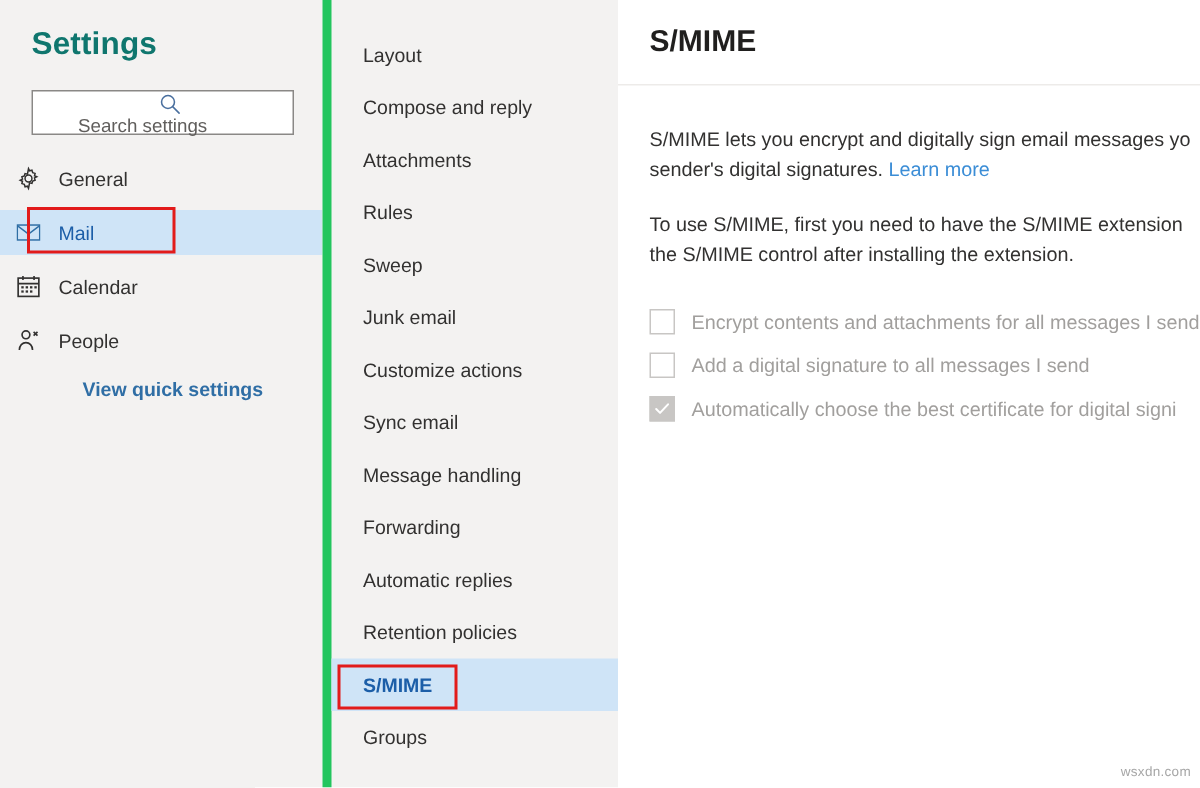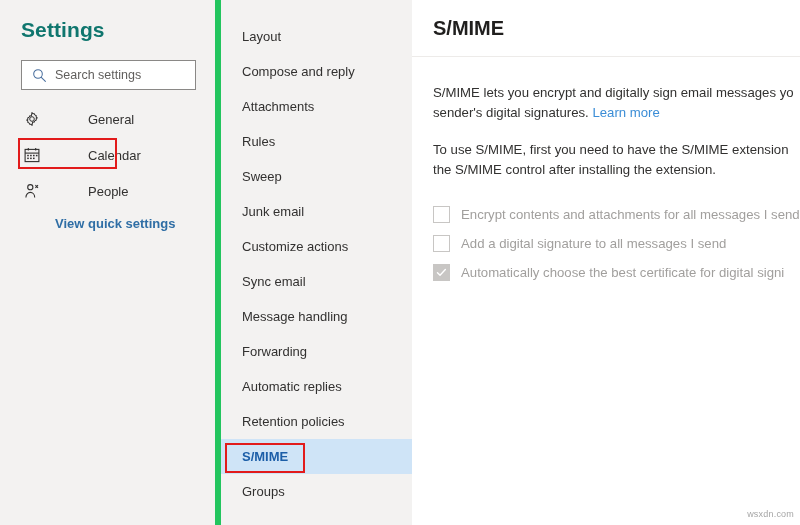--- a/index.html
+++ b/index.html
@@ -42,20 +42,21 @@
 
   .search-wrap {
     margin: 18px 0 0 21px;
     width: 175px;
     height: 30px;
     background: #ffffff;
     border: 1px solid #8a8886;
     display: flex;
     align-items: center;
     padding-left: 9px;
+    flex-direction: column;
   }
 
   .search-icon {
     flex: 0 0 auto;
     display: flex;
     align-items: center;
     justify-content: center;
     width: 16px;
     height: 16px;
   }
@@ -71,26 +72,25 @@
     background: transparent;
   }
   .search-input::placeholder { color: #605e5c; opacity: 1; }
 
   .nav-list { margin-top: 14px; }
 
   .nav-item {
     height: 30px;
     display: flex;
     align-items: center;
-    padding-left: 23px;
+    padding-left: 10px;
     color: #323130;
     font-size: 13px;
     margin-bottom: 6px;
     position: relative;
-    gap: 36px;
   }
 
   .nav-item.selected {
     background: #cfe4f7;
     color: #1c5ea8;
   }
 
   .nav-ico {
     width: 17px;
     height: 17px;
@@ -258,20 +258,29 @@
           <svg width="16" height="16" viewBox="0 0 16 16">
             <g fill="none" stroke="#323130" stroke-width="1">
               <circle cx="8" cy="8" r="2.3"></circle>
               <path d="M8 1.4l.7 1.5 1.6-.4.5 1.6 1.6.5-.4 1.6 1.5.7-1.5.7.4 1.6-1.6.5-.5 1.6-1.6-.4L8 14.6l-.7-1.5-1.6.4-.5-1.6-1.6-.5.4-1.6-1.5-.7 1.5-.7-.4-1.6 1.6-.5.5-1.6 1.6.4z"></path>
             </g>
           </svg>
         </span>
         <span class="nav-label">General</span>
       </div>
 
+      <div class="nav-item selected">
+        <span class="nav-ico">
+          <svg width="16" height="14" viewBox="0 0 18 14">
+            <rect x="0.6" y="1.4" width="16.8" height="11.2" fill="none" stroke="#2f6ea5" stroke-width="1.1"></rect>
+            <polyline points="0.6,1.9 9,8.2 17.4,1.9" fill="none" stroke="#2f6ea5" stroke-width="1.1"></polyline>
+          </svg>
+        </span>
+        <span class="nav-label">Mail</span>
+      </div>
 
       <div class="nav-item">
         <span class="nav-ico">
           <svg width="16" height="16" viewBox="0 0 16 16">
             <rect x="1.1" y="2.4" width="13.8" height="12.2" fill="none" stroke="#323130" stroke-width="1.1"></rect>
             <line x1="1.1" y1="6.1" x2="14.9" y2="6.1" stroke="#323130" stroke-width="1.1"></line>
             <line x1="4.3" y1="1" x2="4.3" y2="3.6" stroke="#323130" stroke-width="1.1"></line>
             <line x1="11.7" y1="1" x2="11.7" y2="3.6" stroke="#323130" stroke-width="1.1"></line>
             <g fill="#323130">
               <rect x="3.2" y="7.8" width="1.6" height="1.5"></rect>

